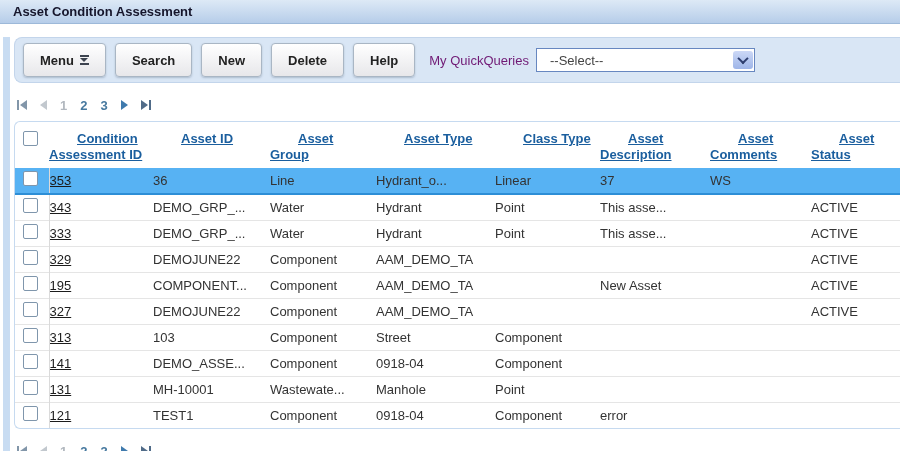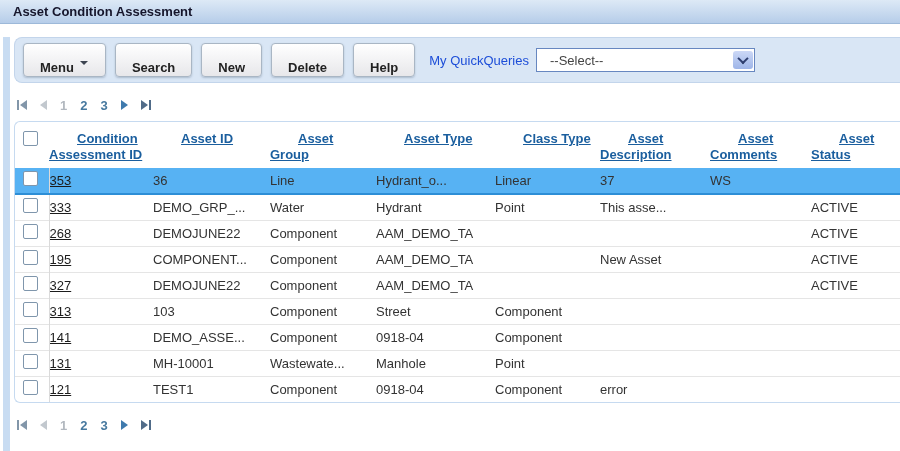--- a/index.html
+++ b/index.html
@@ -30,27 +30,27 @@
     display:flex; align-items:center;
     padding-left:8px;
   }
   .btn {
     height:24px; padding:16px 16px; margin-right:9px;
     background:linear-gradient(#ffffff,#e7e7ea);
     border:1px solid #a9b6c4; border-radius:4px;
     font-family:"Liberation Sans", sans-serif;
     font-size:13px; font-weight:bold; color:#222;
     box-shadow:0 1px 2px rgba(90,110,135,.35);
-    display:inline-flex; gap:6px;
+    display:inline-flex; align-items:center; gap:6px;
     cursor:pointer;
   }
   .menu-icon { display:inline-flex; flex-direction:column; align-items:center; gap:1px; }
   .menu-icon .mi-bar { width:9px; height:2px; background:#3d4450; }
   .menu-icon .mi-tri { width:0; height:0; border-left:4px solid transparent; border-right:4px solid transparent; border-top:4px solid #3d4450; }
-  .qq-label { font-size:13px; color:#1d4ed8; margin:0 7px 0 5px; }
+  .qq-label { font-size:13px; color:#701a75; margin:0 7px 0 5px; }
   .qq-select {
     width:204px; height:22px; background:#fff;
     border:1px solid #6787c0;
     display:flex; align-items:center; justify-content:space-between;
     font-size:13px; color:#444; padding-left:13px; cursor:pointer;
   }
   .qq-arrow {
     width:20px; height:18px; margin-right:1px; border-radius:3px;
     background:linear-gradient(#ccd8f6,#9eb5e8);
     display:flex; align-items:center; justify-content:center;
@@ -176,32 +176,43 @@
             <td>36</td>
             <td>Line</td>
             <td>Hydrant_o...</td>
             <td>Linear</td>
             <td>37</td>
             <td>WS</td>
             <td></td>
           </tr>
           <tr>
             <td class="cb-cell"><span class="cb"></span></td>
+            <td><a class="id-link">343</a></td>
+            <td>DEMO_GRP_...</td>
+            <td>Water</td>
+            <td>Hydrant</td>
+            <td>Point</td>
+            <td>This asse...</td>
+            <td></td>
+            <td>ACTIVE</td>
+          </tr>
+          <tr>
+            <td class="cb-cell"><span class="cb"></span></td>
             <td><a class="id-link">333</a></td>
             <td>DEMO_GRP_...</td>
             <td>Water</td>
             <td>Hydrant</td>
             <td>Point</td>
             <td>This asse...</td>
             <td></td>
             <td>ACTIVE</td>
           </tr>
           <tr>
             <td class="cb-cell"><span class="cb"></span></td>
-            <td><a class="id-link">268</a></td>
+            <td><a class="id-link">329</a></td>
             <td>DEMOJUNE22</td>
             <td>Component</td>
             <td>AAM_DEMO_TA</td>
             <td></td>
             <td></td>
             <td></td>
             <td>ACTIVE</td>
           </tr>
           <tr>
             <td class="cb-cell"><span class="cb"></span></td>

